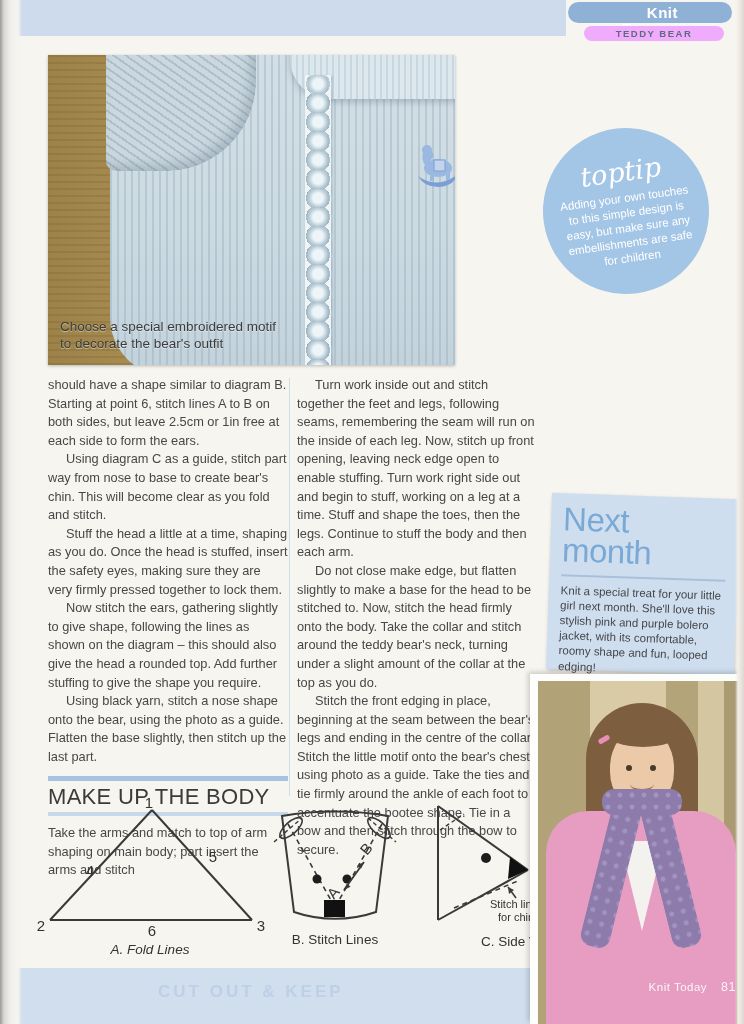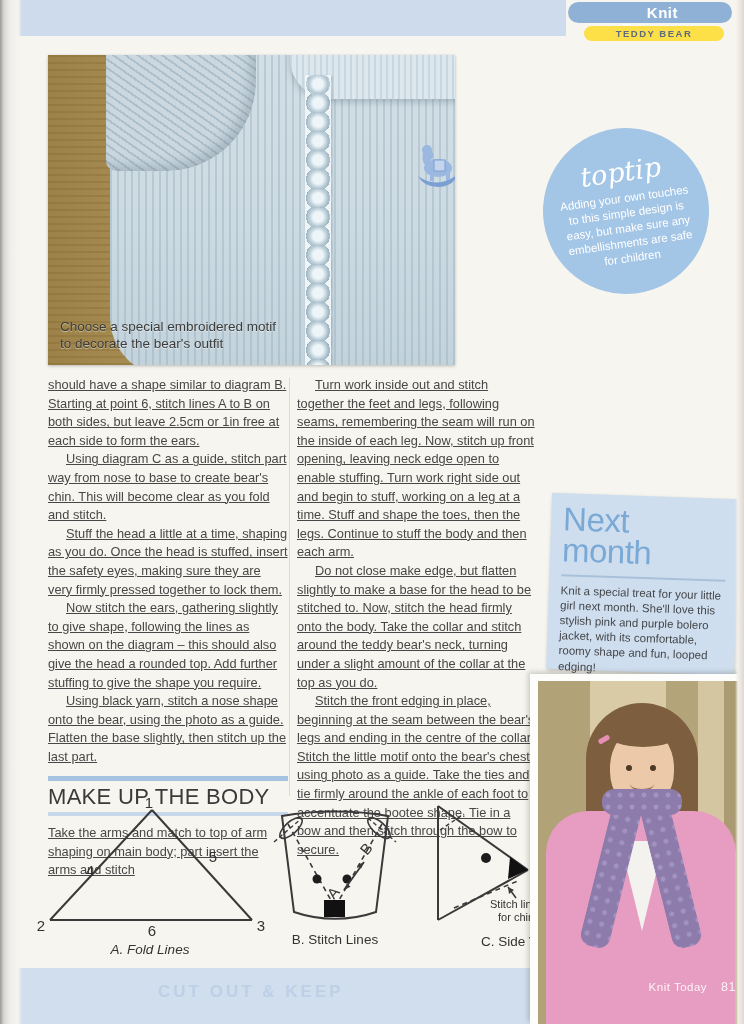--- a/index.html
+++ b/index.html
@@ -35,21 +35,21 @@
   .toyknit-band{
     position:absolute;right:12px;top:2px;left:568px;height:21px;
     background:#8fb1d6;border-radius:11px;
     display:flex;align-items:center;justify-content:center;
     color:#fff;font-size:15px;letter-spacing:.5px;
   }
   .toyknit-band .light{font-weight:normal;opacity:.92;margin-top:32px;}
   .toyknit-band .bold{font-weight:bold;}
   .teddy-badge{
     position:absolute;right:20px;top:26px;left:584px;height:15px;
-    background:#fde047;border-radius:8px;
+    background:#f0abfc;border-radius:8px;
     display:flex;align-items:center;justify-content:center;
     color:#5c6b7e;font-size:9.5px;font-weight:bold;letter-spacing:1.5px;
   }
   
   .photo-main{
     position:absolute;left:48px;top:55px;width:407px;height:310px;
     background:#ab9055;overflow:hidden;box-shadow:0 1px 3px rgba(0,0,0,.25);
   }
   .tan-texture{
     position:absolute;inset:0;
@@ -105,21 +105,21 @@
     transform:rotate(-8deg);
   }
   .toptip-inner{text-align:center;color:#fff;padding:0 14px;}
   .toptip-title{
     font-family:"DejaVu Serif", serif;font-style:italic;
     font-size:27px;margin-bottom:4px;
   }
   .toptip-body{font-size:11.5px;line-height:1.32;}
   
   .col{position:absolute;top:376px;width:240px;font-size:12.8px;line-height:18.6px;color:#474747;}
-  .col p{margin:0;text-decoration:underline;}
+  .col p{margin:0;}
   .col p.ind{text-indent:18px;}
   .col-left{left:48px;}
   .col-right{left:297px;}
   .col-rule{
     position:absolute;left:289px;top:378px;width:1px;height:418px;
     background:#cfdcea;
   }
   .section-head{margin:10px 0 8px 0;}
   .bar-top{height:5px;background:#a6c3e1;margin-bottom:7px;}
   .bar-bot{height:4px;background:#c6d8ea;margin-top:5px;}

